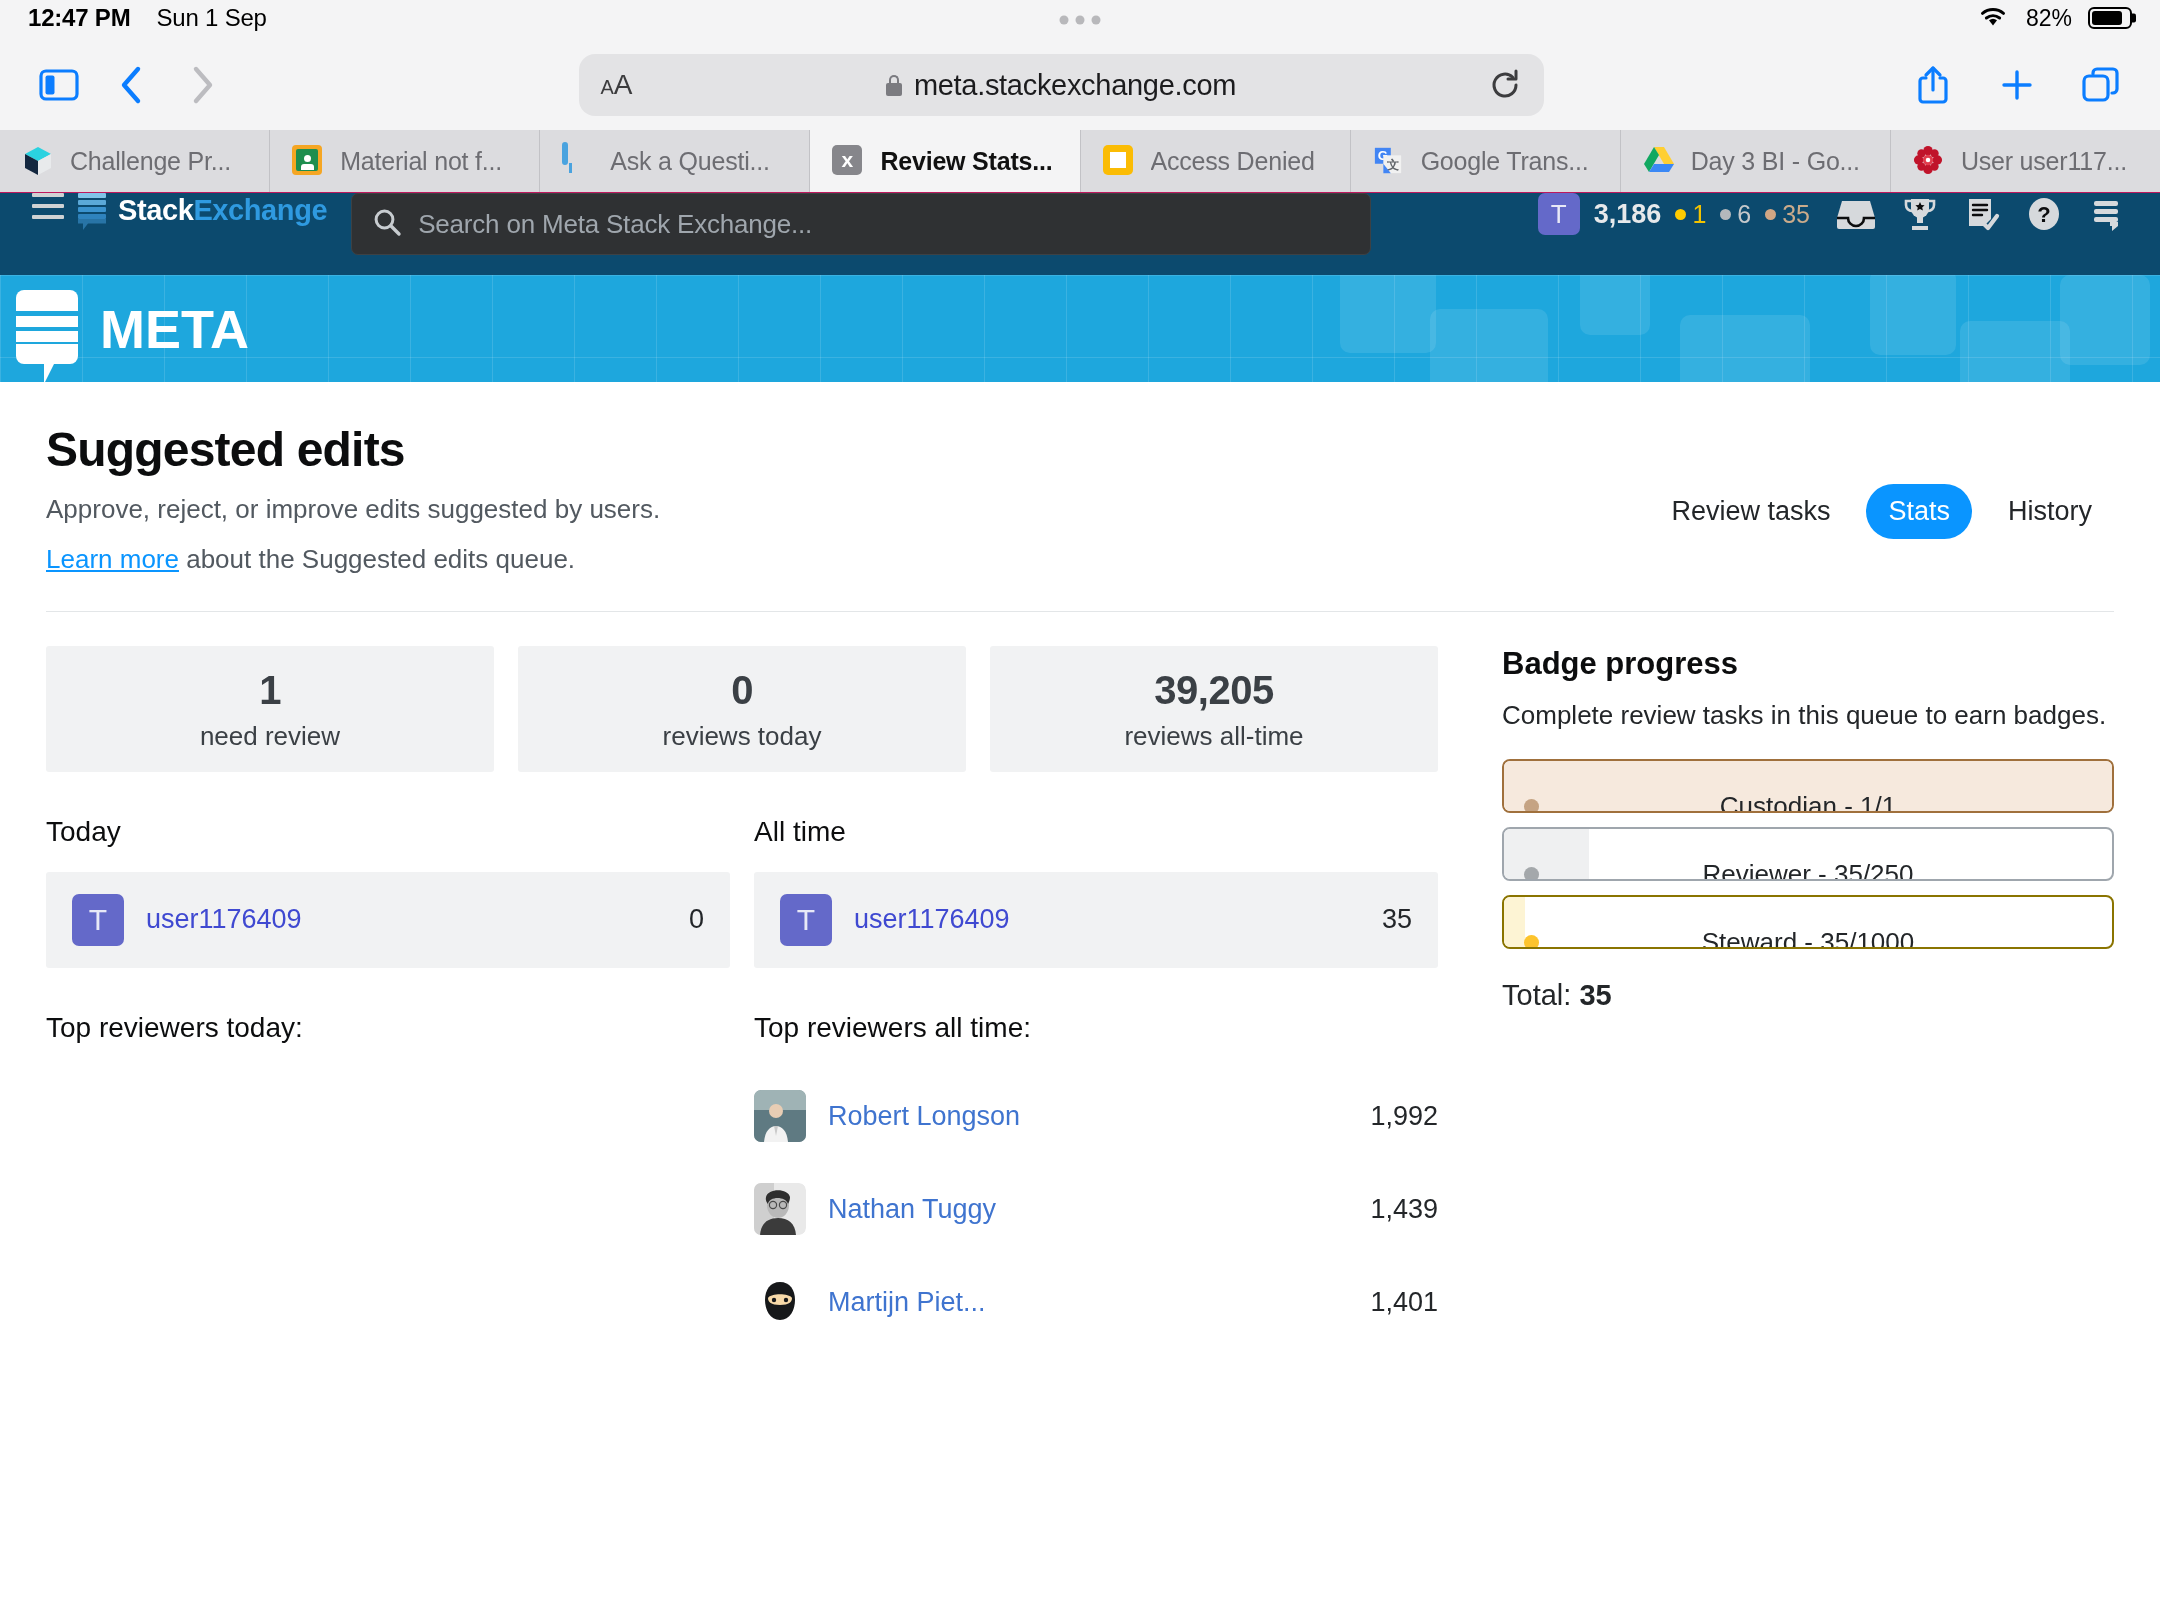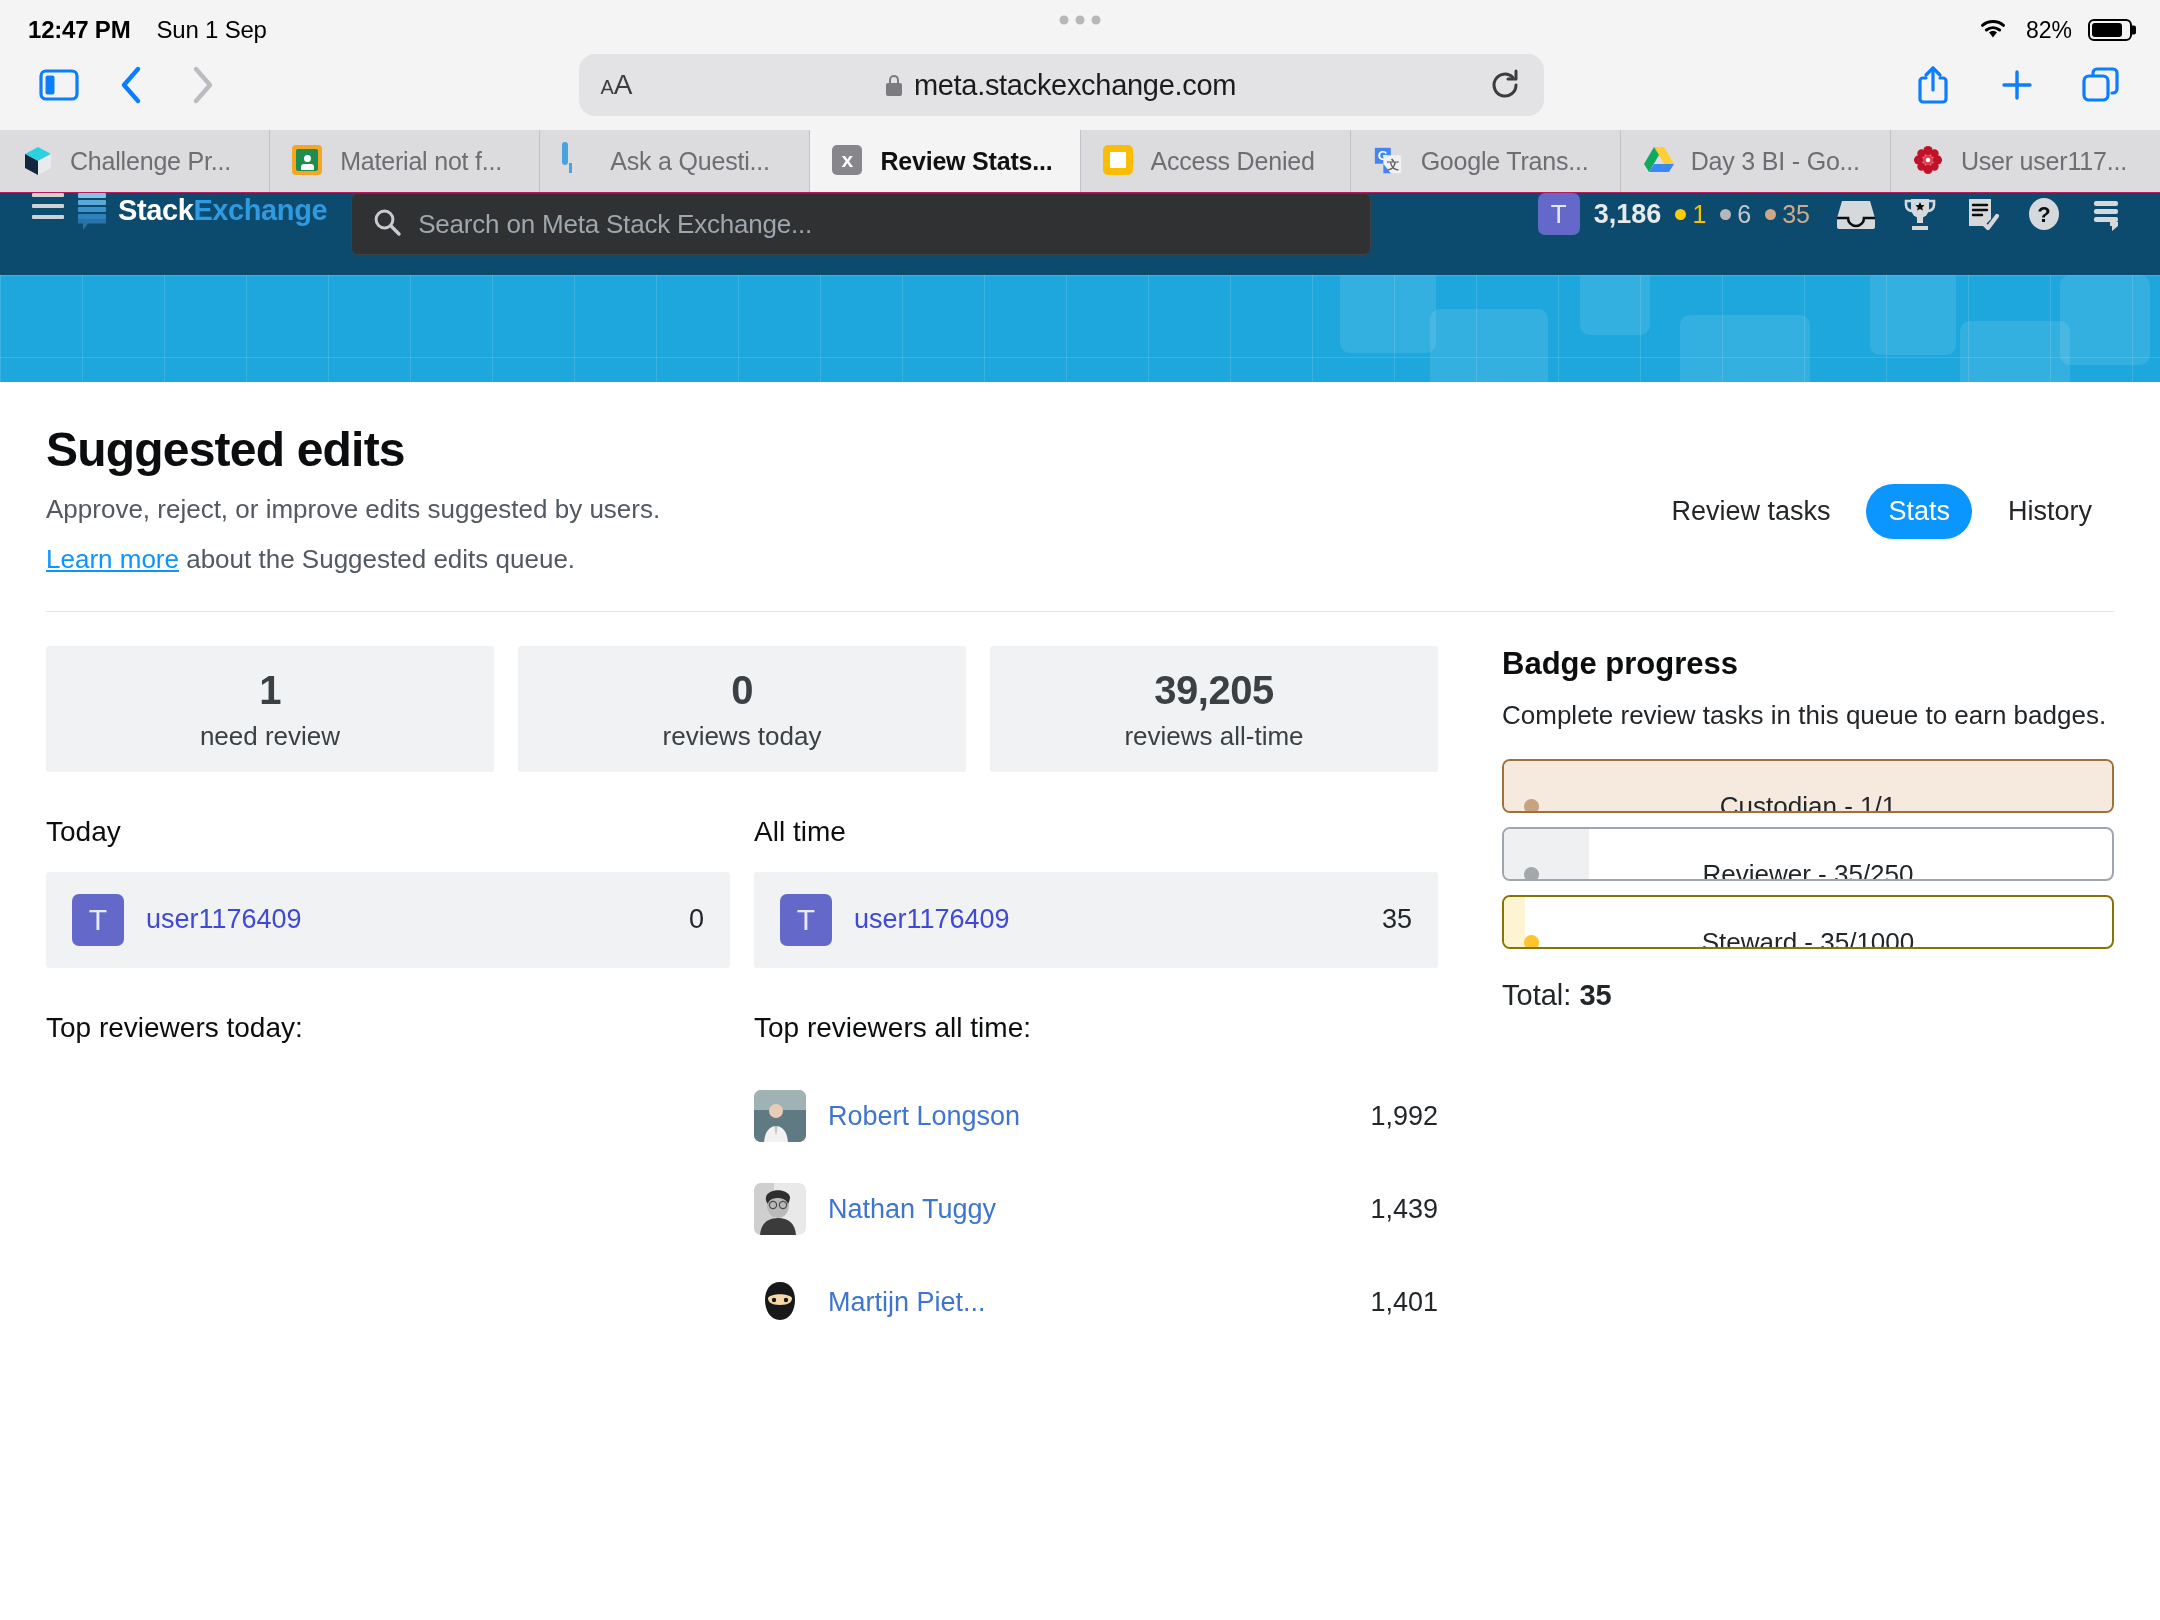--- a/index.html
+++ b/index.html
@@ -7,22 +7,22 @@
     width: 2160px; height: 1620px;
     font-family: "Liberation Sans", sans-serif;
     background: #ffffff;
     overflow: hidden;
   }
 
   
   .status-bar {
     height: 40px;
     background: #f4f4f5;
-    display: flex; align-items: flex-start;
-    padding: 16px 28px;
+    display: flex; align-items: flex-end;
+    padding: 8px 28px;
     position: relative;
   }
   .status-left { display: flex; align-items: baseline; gap: 26px; }
   .status-time { font-size: 24px; font-weight: 600; color: #000; letter-spacing: -0.2px; }
   .status-date { font-size: 24px; font-weight: 500; color: #000; letter-spacing: -0.2px; }
   .status-dots {
     position: absolute; left: 50%; top: 50%; transform: translate(-50%, -50%);
     display: flex; gap: 7px;
   }
   .status-dots i { width: 9px; height: 9px; border-radius: 50%; background: #b8b8bb; display:block; }
@@ -549,20 +549,30 @@
   <span class="meta-grid"></span>
   <span class="meta-bubbles">
     <span style="left:1340px;top:-18px;width:96px;height:96px;"></span>
     <span style="left:1430px;top:34px;width:118px;height:110px;"></span>
     <span style="left:1580px;top:-10px;width:70px;height:70px;"></span>
     <span style="left:1680px;top:40px;width:130px;height:120px;"></span>
     <span style="left:1870px;top:-6px;width:86px;height:86px;"></span>
     <span style="left:1960px;top:46px;width:110px;height:100px;"></span>
     <span style="left:2060px;top:0px;width:90px;height:90px;"></span>
   </span>
+  <span class="meta-logo">
+    <span class="meta-mark">
+      <i class="top"></i>
+      <i style="top:26px;"></i>
+      <i style="top:41px;"></i>
+      <i class="bot"></i>
+      <span class="tail"></span>
+    </span>
+    <span class="meta-word">META</span>
+  </span>
 </div>
 
 <div class="page">
 
   <div class="headrow">
     <div>
       <div class="h1">Suggested edits</div>
       <div class="sub"><span>Approve, reject, or improve edits suggested by users.</span></div>
       <div class="sub"><a href="#">Learn more</a><span> about the Suggested edits queue.</span></div>
     </div>

